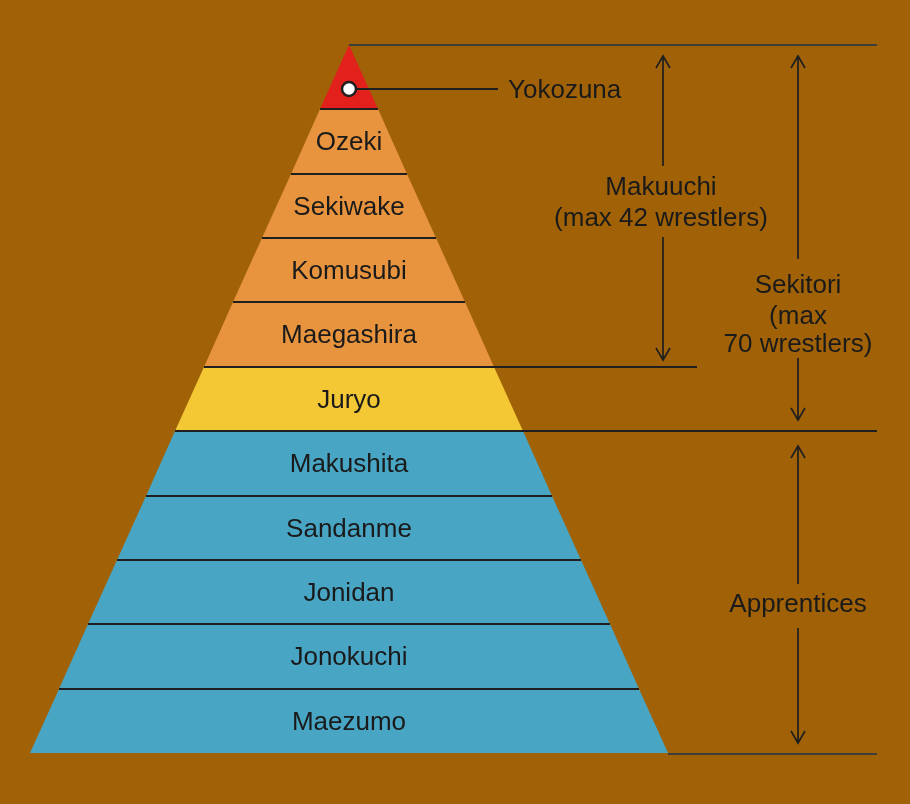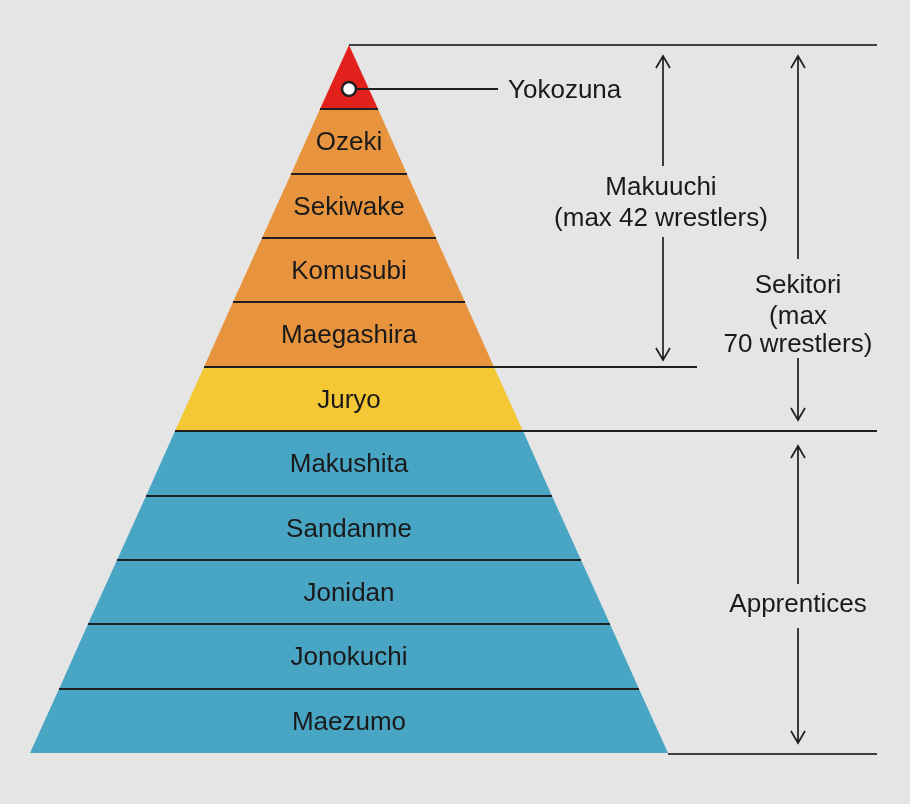--- a/index.html
+++ b/index.html
@@ -1,16 +1,16 @@
 <!DOCTYPE html>
 <html><head>
 <meta charset="utf-8">
 <style>
   html, body { margin:0; padding:0; background:#ffffff; }
-  #stage { position:relative; width:910px; height:804px; background:#e5e5e5; overflow:hidden; }
+  #stage { position:relative; width:910px; height:804px; background:#a16207; overflow:hidden; }
   svg { display:block; }
   svg text { font-family:"Liberation Sans", sans-serif; font-size:26px; fill:#1a1a1a; }
   .lvl-label { text-anchor:middle; }
   .anno      { text-anchor:middle; }
   .callout-label { text-anchor:start; }
   .divider { stroke:#1f1f1f; stroke-width:2; }
   .refline { stroke:#3d3d3d; stroke-width:2; }
   .arrow   { stroke:#1f1f1f; stroke-width:1.7; fill:none; }
   .callout-line { stroke:#1f1f1f; stroke-width:2; }
   .callout-dot  { fill:#ffffff; stroke:#1f1f1f; stroke-width:2.5; }

